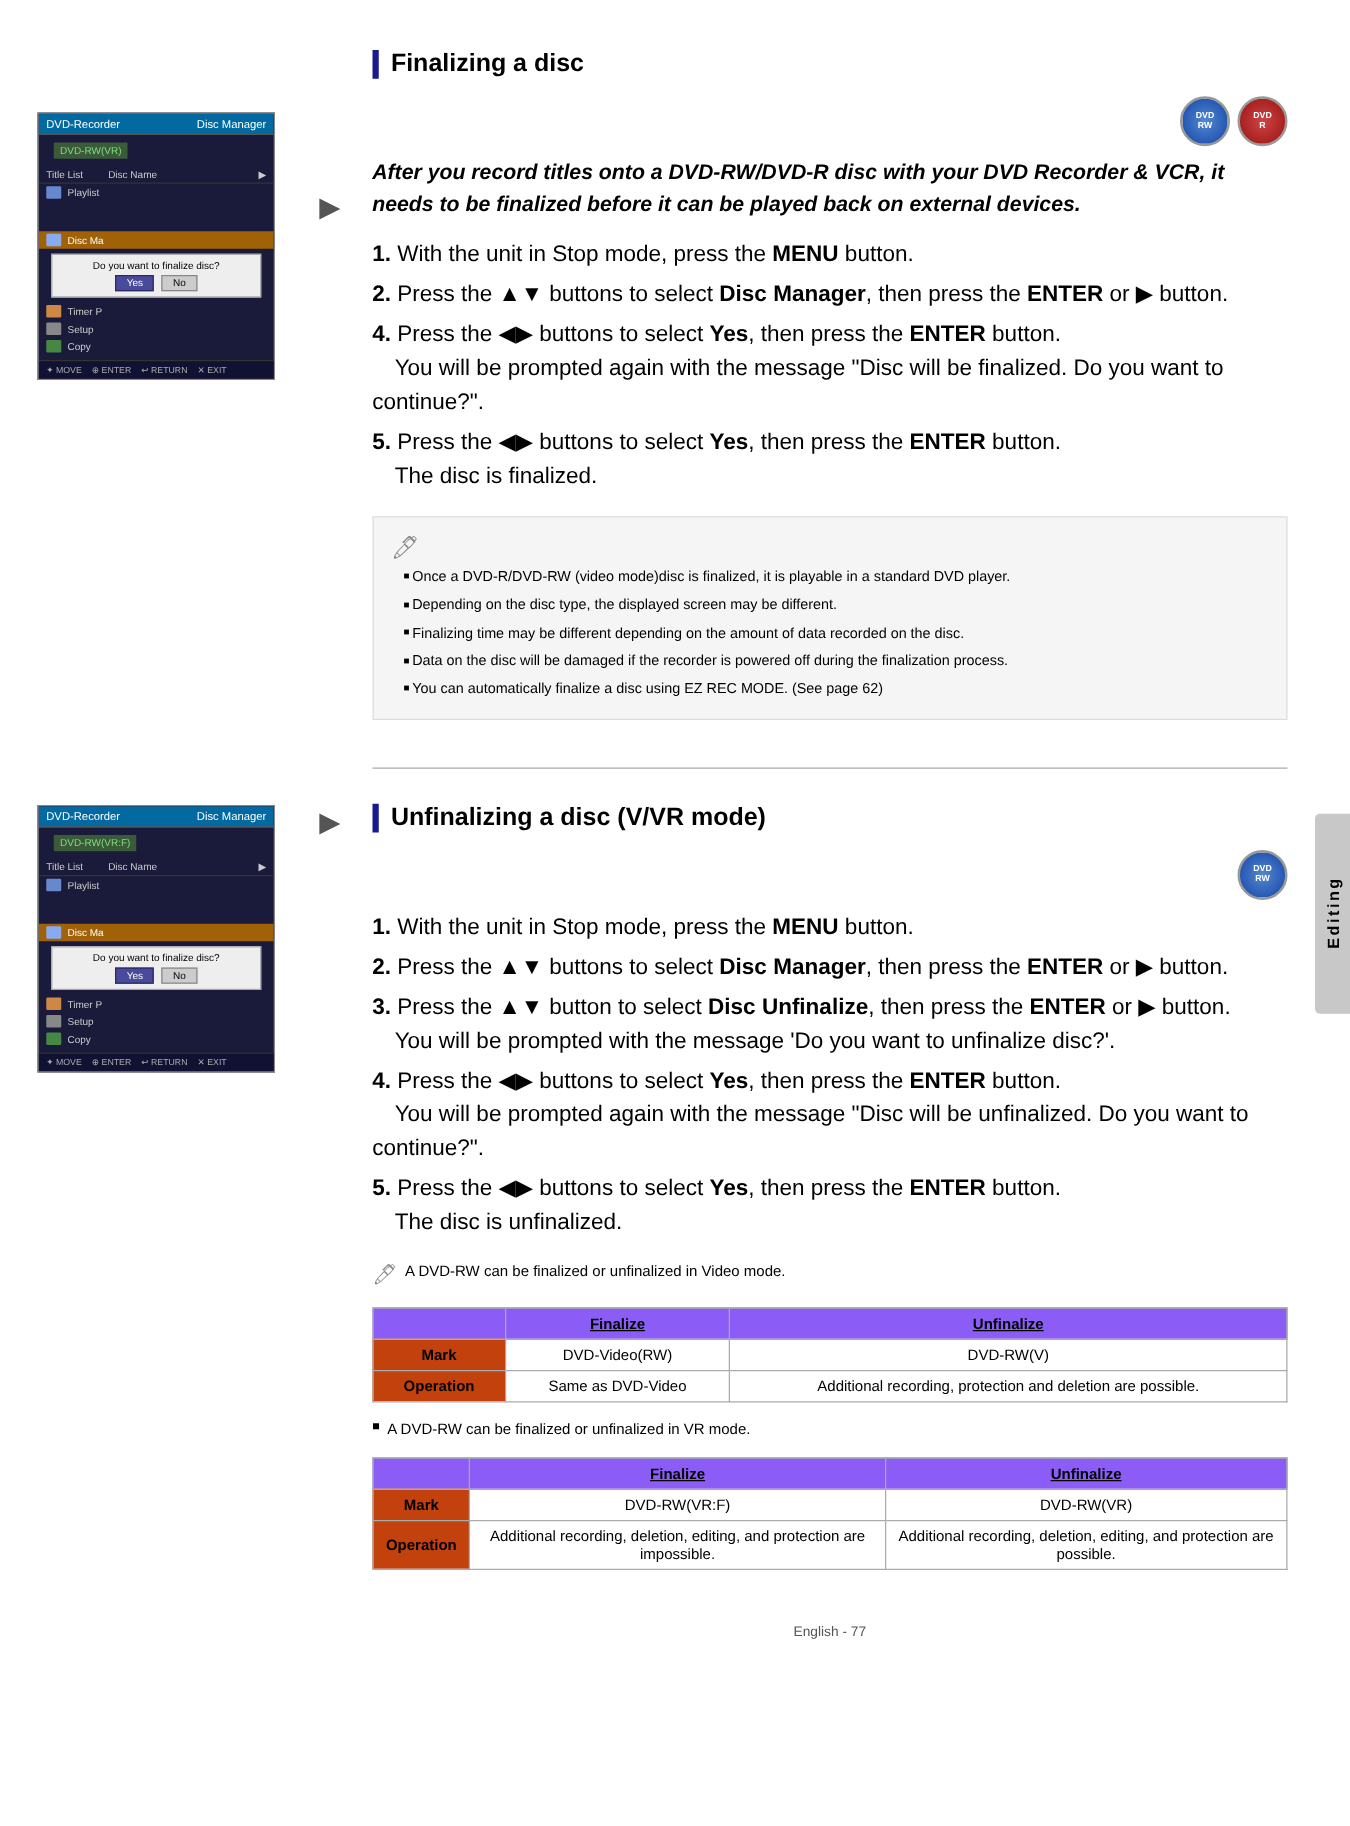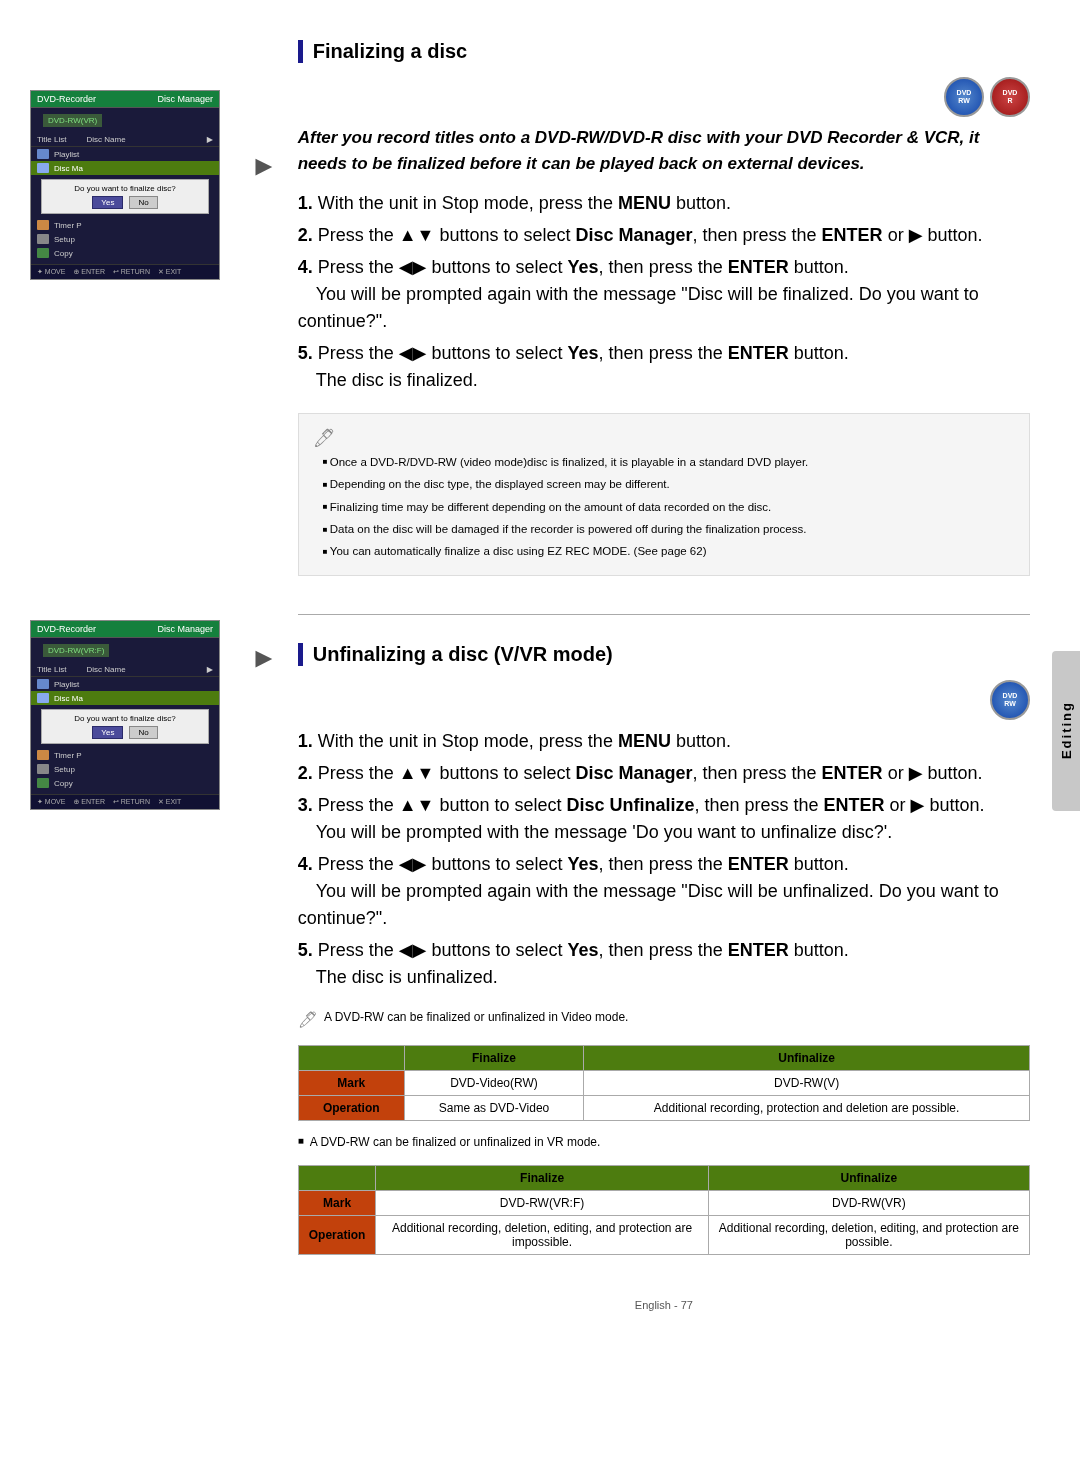--- a/index.html
+++ b/index.html
@@ -174,21 +174,21 @@
       border: 1px solid #888;
       background: #1a1a3a;
       color: #fff;
       font-size: 9px;
       padding: 0;
       overflow: hidden;
     }
     .dvd-screenshot .sc-header {
       display: flex;
       justify-content: space-between;
-      background: #15803d;
+      background: #0369a1;
       padding: 3px 6px;
       font-size: 9px;
       border-bottom: 1px solid #555;
     }
     .dvd-screenshot .sc-disc-type {
       background: #3a5a3a;
       color: #7fdf7f;
       padding: 2px 5px;
       font-size: 8px;
       margin: 3px 6px;
@@ -199,22 +199,23 @@
     }
     .dvd-screenshot .sc-item {
       display: flex;
       align-items: center;
       padding: 2px 6px;
       font-size: 8px;
       gap: 5px;
       color: #ccc;
     }
     .dvd-screenshot .sc-item.selected {
-      background: #4d7c0f;
+      background: #a16207;
       color: #fff;
+      margin-top: 24px;
     }
     .dvd-screenshot .sc-item .sc-icon {
       width: 12px;
       height: 10px;
       background: #888;
       border-radius: 1px;
       flex-shrink: 0;
     }
     .dvd-screenshot .sc-dialog {
       background: #eeeeee;
@@ -269,22 +270,23 @@
       margin-bottom: 14px;
       font-size: 12px;
     }
     .info-table th, .info-table td {
       border: 1px solid #aaa;
       padding: 5px 10px;
       text-align: center;
       vertical-align: middle;
     }
     .info-table thead th {
-      background: #4d7c0f;
-      font-weight: bold;
+      background: #8b5cf6;
+      font-weight: bold;
+      text-decoration: underline;
     }
     .info-table td:first-child {
       font-weight: bold;
       background: #c2410c;
     }
 
     
     .page-footer {
       text-align: center;
       font-size: 11px;

